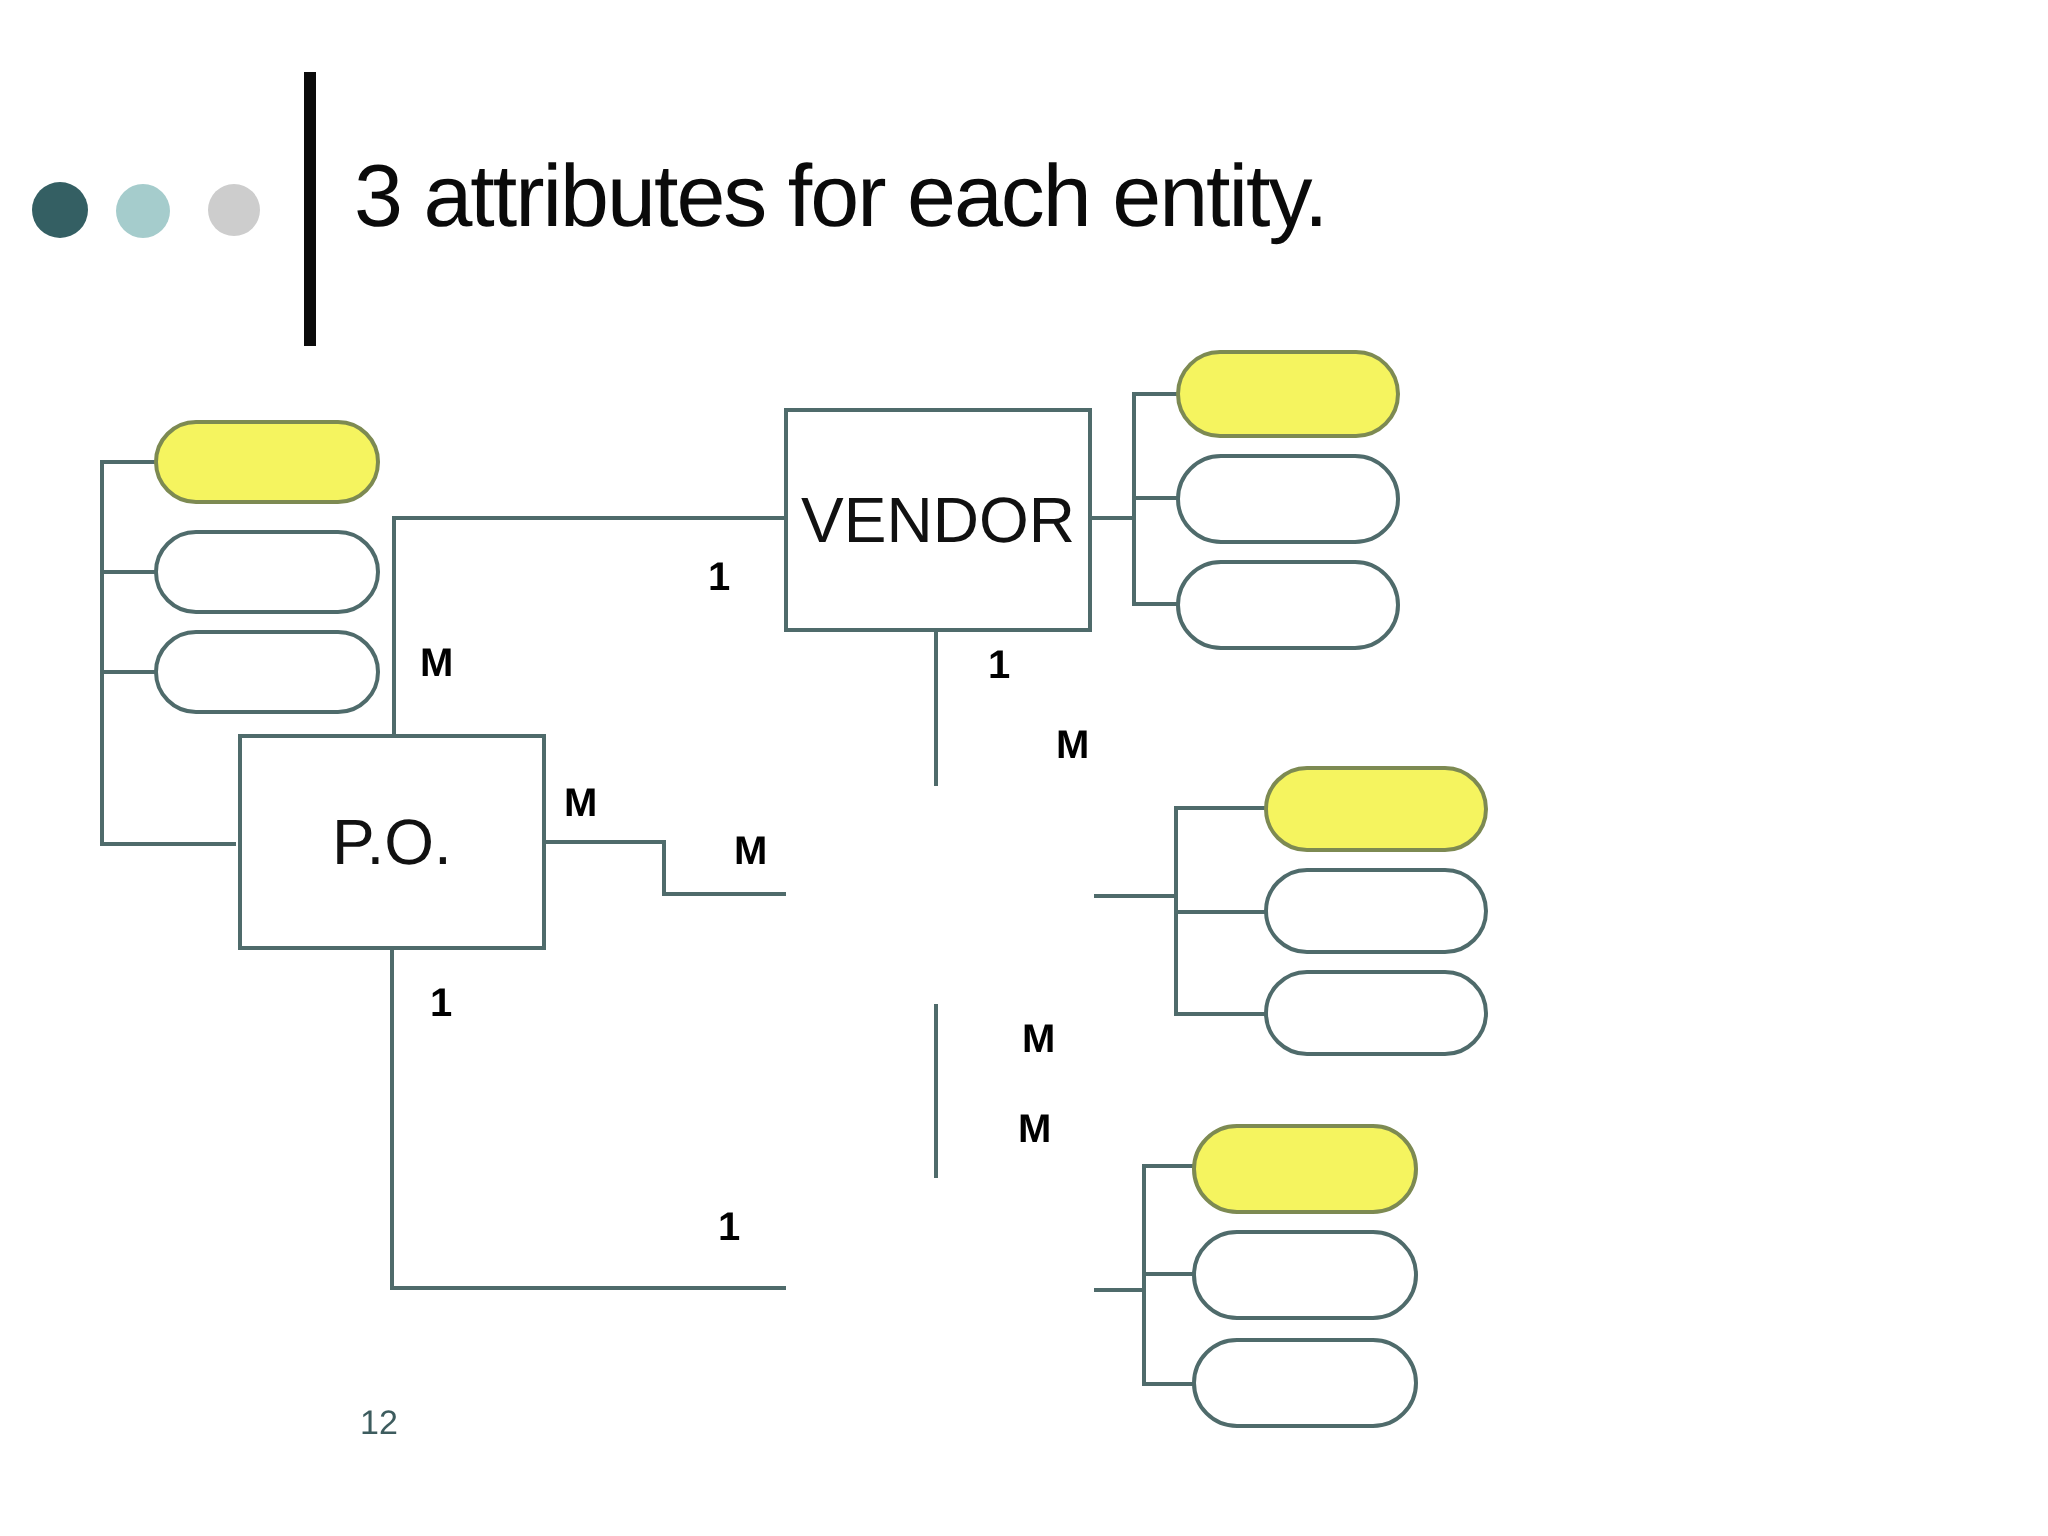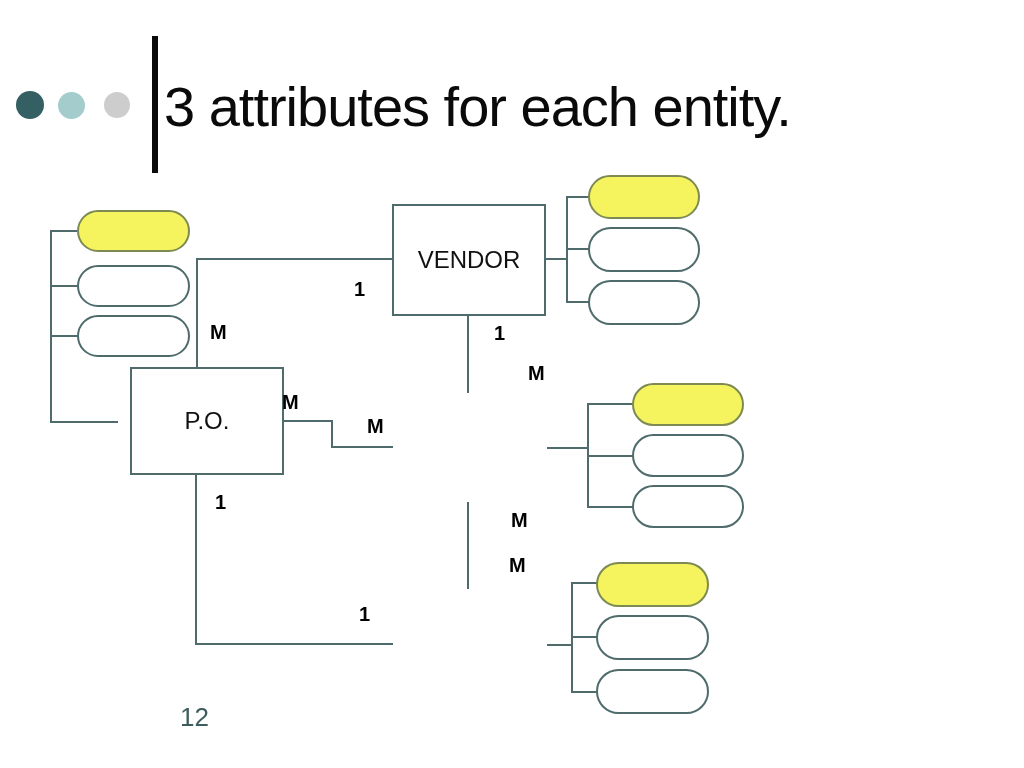--- a/index.html
+++ b/index.html
@@ -3,39 +3,39 @@
 <meta charset="utf-8">
 <style>
   html,body{margin:0;padding:0;background:#fff;}
   #slide{
     position:relative;width:1024px;height:768px;background:#ffffff;overflow:hidden;
     font-family:"Liberation Sans","DejaVu Sans",sans-serif;
   }
   .dot{position:absolute;border-radius:50%;}
   #accent-bar{position:absolute;left:152px;top:36px;width:6px;height:137px;background:#0b0b0b;}
   #title{
-    position:absolute;left:164px;top:74px;width:820px;
-    font-size:56px;color:#0a0a0a;letter-spacing:-1px;white-space:nowrap;
+    position:absolute;left:177px;top:74px;width:820px;
+    font-size:44px;color:#0a0a0a;letter-spacing:-1px;white-space:nowrap;
   }
   .line{position:absolute;background:var(--line-color);}
   .ebox{
     position:absolute;background:#ffffff;border:2px solid var(--line-color);
     display:flex;align-items:center;justify-content:center;
-    font-size:24px;color:#111;white-space:nowrap;
+    font-size:32px;color:#111;white-space:nowrap;
   }
   .oval{
     position:absolute;background:#ffffff;border:2px solid var(--line-color);
     border-radius:26px;box-sizing:border-box;
   }
   .oval.hl{background:var(--hl-fill);border-color:var(--hl-border);}
   .card{
     position:absolute;font-weight:bold;font-size:20px;color:#000;line-height:1;
   }
   #page-number{
-    position:absolute;left:180px;top:702px;font-size:26px;color:#3d5c5e;
+    position:absolute;left:180px;top:702px;font-size:17px;color:#3d5c5e;
   }
 </style>
 </head>
 <body>
 
 <div id="slide" style="--line-color: #4f6b6b; --hl-fill: #f5f45f; --hl-border: #7d8a52;">
 
   <div class="dot" id="dot1" style="left: 16px; top: 91px; width: 28px; height: 28px; background: rgb(52, 95, 99);"></div>
   <div class="dot" id="dot2" style="left: 58px; top: 92px; width: 27px; height: 27px; background: rgb(165, 204, 204);"></div>
   <div class="dot" id="dot3" style="left: 104px; top: 92px; width: 26px; height: 26px; background: rgb(205, 205, 205);"></div>
@@ -84,21 +84,21 @@
   <div class="line" style="left:571px;top:582px;width:26px;height:2px;"></div>
   <div class="line" style="left:571px;top:636px;width:26px;height:2px;"></div>
   <div class="line" style="left:571px;top:691px;width:26px;height:2px;"></div>
   <div class="oval hl" style="left:596px;top:562px;width:113px;height:45px;"></div>
   <div class="oval" style="left:596px;top:615px;width:113px;height:45px;"></div>
   <div class="oval" style="left:596px;top:669px;width:113px;height:45px;"></div>
 
   <div class="ebox" style="left:392px;top:204px;width:150px;height:108px;">
     <span>VENDOR</span>
   </div>
-  <div class="ebox" style="left:130px;top:367px;width:150px;height:104px;">
+  <div class="ebox" style="left:119px;top:367px;width:150px;height:104px;">
     <span>P.O.</span>
   </div>
 
   <div class="card" style="left:354px;top:279px;">1</div>
   <div class="card" style="left:210px;top:322px;">M</div>
   <div class="card" style="left:494px;top:323px;">1</div>
   <div class="card" style="left:528px;top:363px;">M</div>
   <div class="card" style="left:282px;top:392px;">M</div>
   <div class="card" style="left:367px;top:416px;">M</div>
   <div class="card" style="left:215px;top:492px;">1</div>

